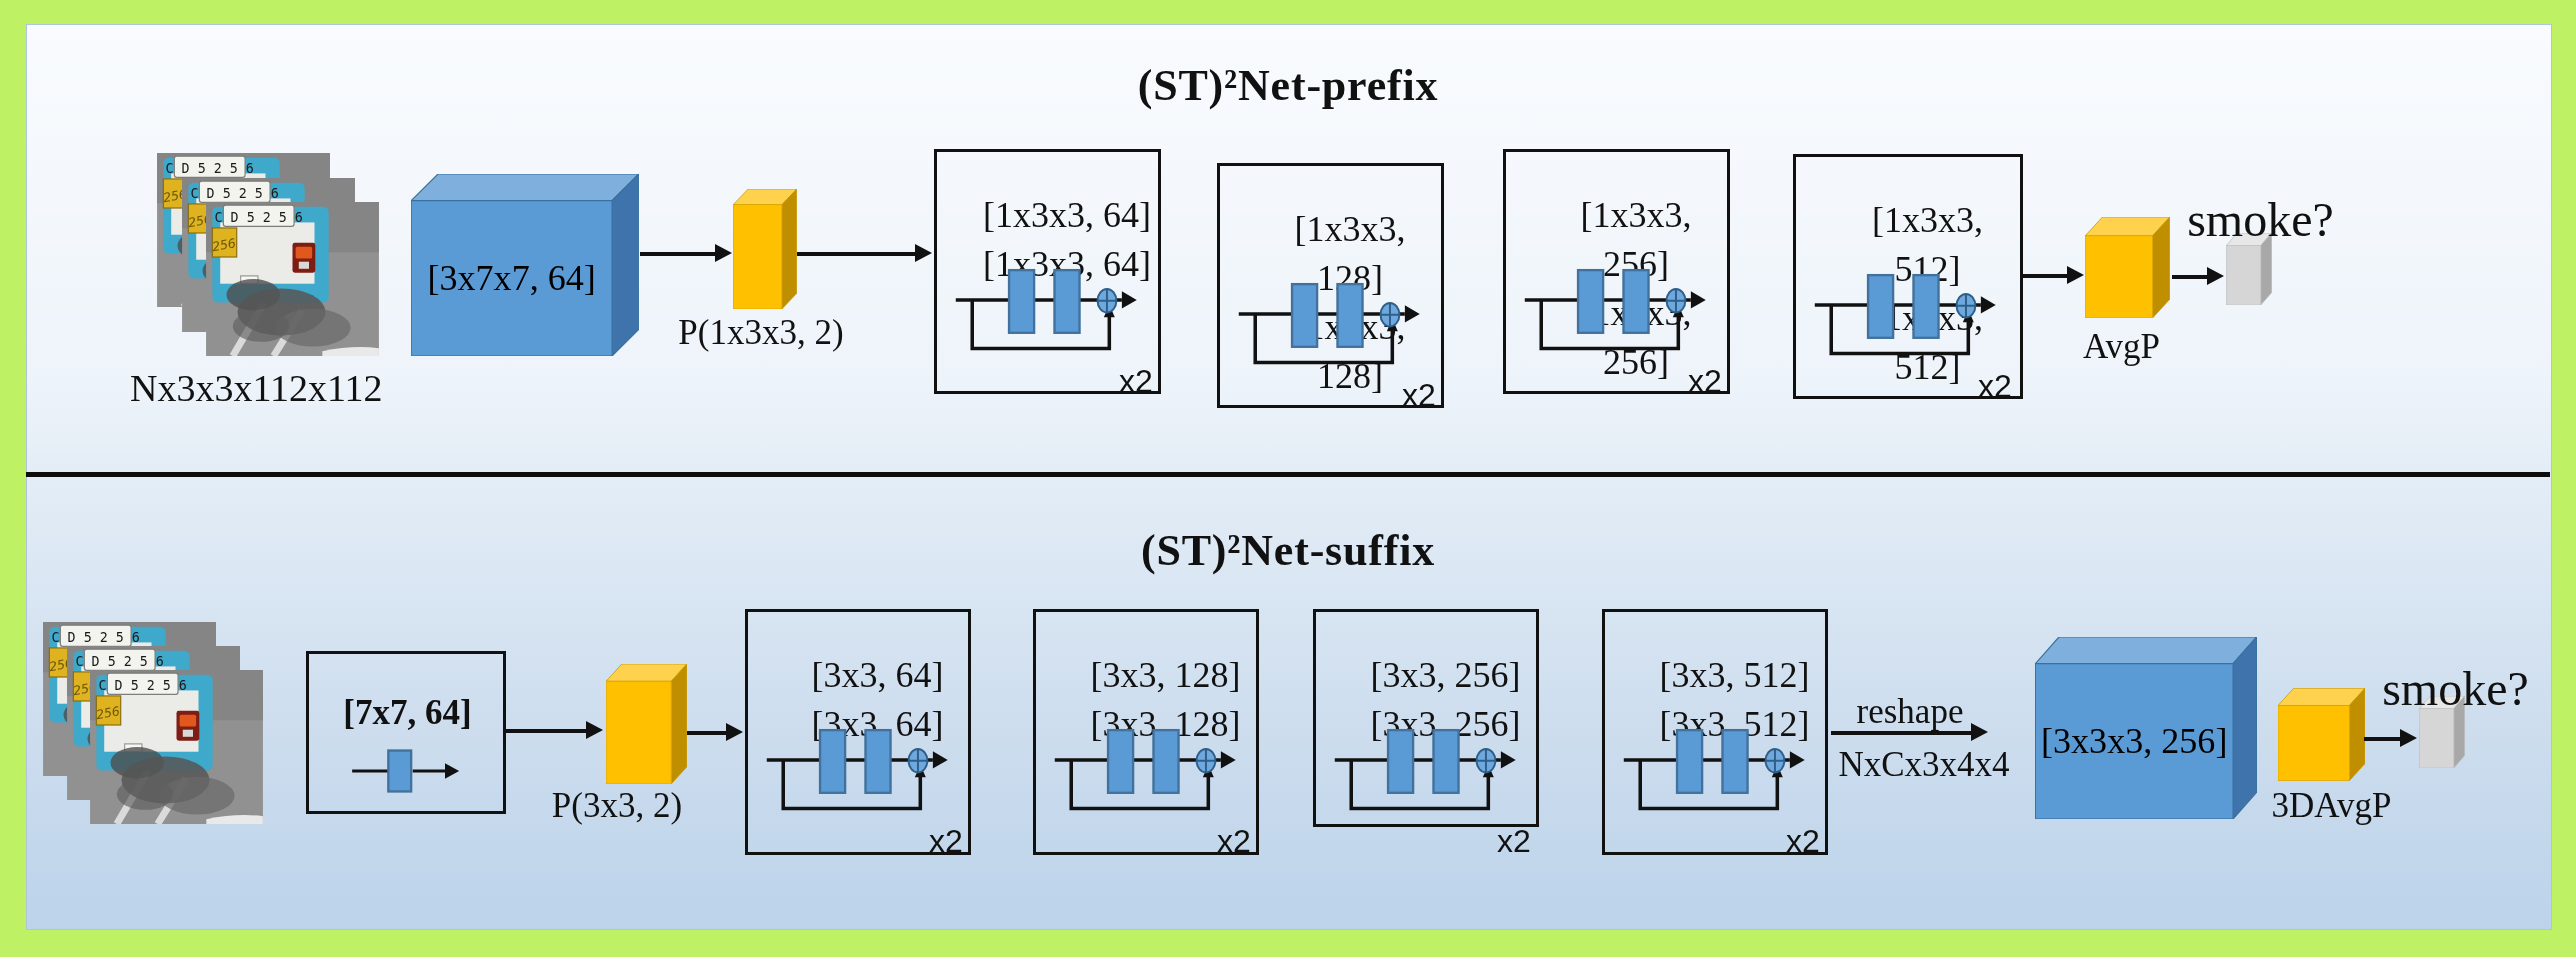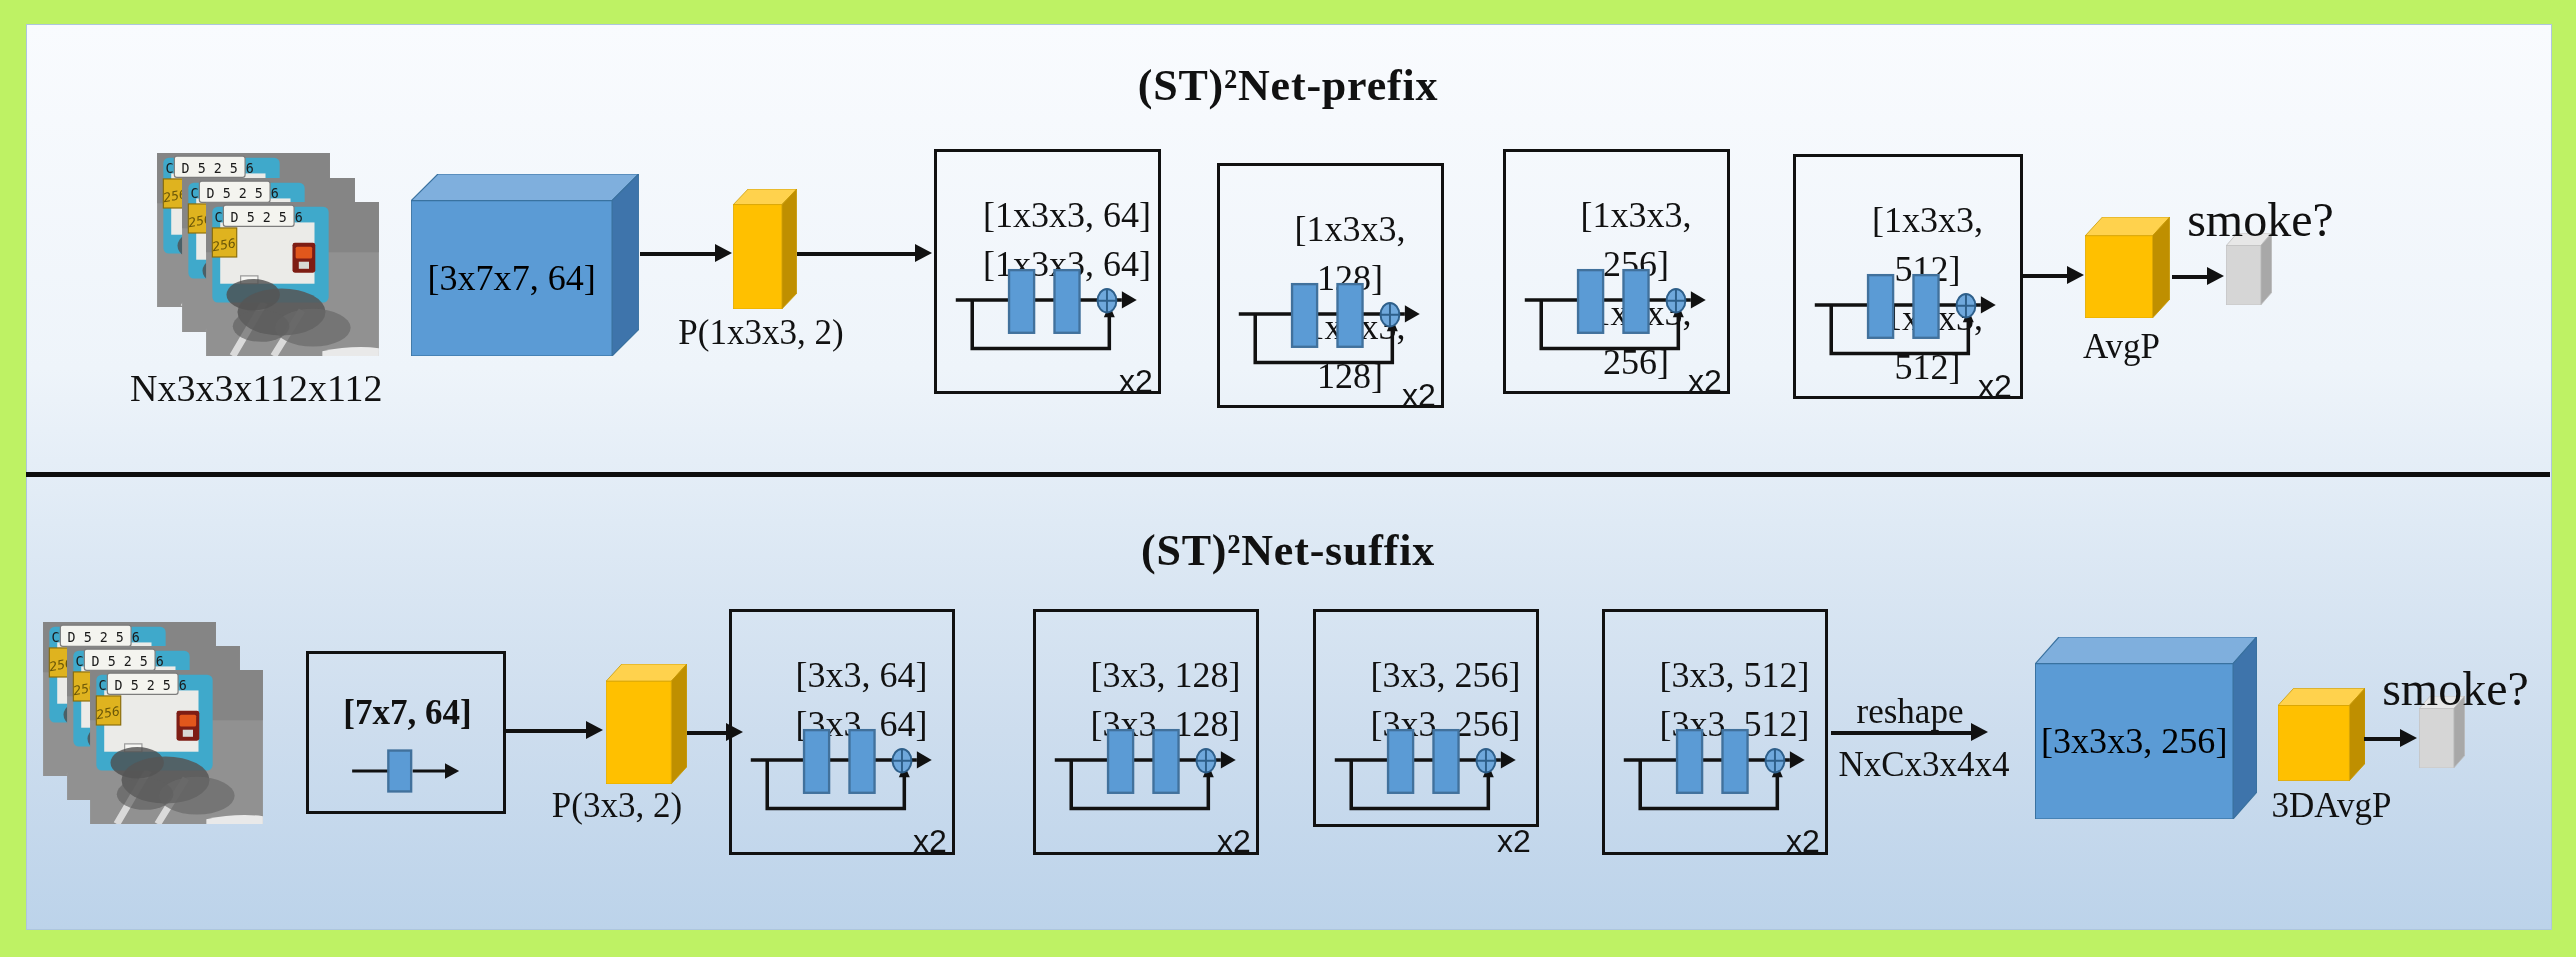--- a/index.html
+++ b/index.html
@@ -225,21 +225,21 @@
     <svg width="81" height="120" viewBox="0 0 103 153">
       <polygon points="0,22 20,0 103,0 83,22" fill="#ffd24d" stroke="#c99a00" stroke-width="1"></polygon>
       <polygon points="83,22 103,0 103,131 83,153" fill="#bf8f00" stroke="#c99a00" stroke-width="1"></polygon>
       <rect x="0" y="22" width="83" height="131" fill="#ffc000" stroke="#d9a400" stroke-width="1"></rect>
     </svg>
   </div>
   <div class="side-label" style="left:515px;top:786px;width:204px">P(3x3, 2)</div>
 
   <div class="arrow" style="left:687px;top:731px;width:39px"></div>
 
-  <div class="block" style="left:729px;top:609px;width:226px;height:246px">
+  <div class="block" style="left:745px;top:609px;width:226px;height:246px">
     <div class="blines">
       <div class="bline">[3x3, 64]</div>
       <div class="bline">[3x3, 64]</div>
     </div>
     <svg class="motif" style="left:14px;top:115px" width="196" height="94" viewBox="0 0 250 120">
       <path d="M27 42 V104 H202 V62" stroke="#111" stroke-width="4.5" fill="none"></path>
       <polygon points="195,64 209,64 202,48" fill="#111"></polygon>
       <path d="M6 42 H218" stroke="#111" stroke-width="4.5"></path>
       <polygon points="218,31 218,53 237,42" fill="#111"></polygon>
       <rect x="74" y="4" width="32" height="80" fill="#5b9bd5" stroke="#41719c" stroke-width="3"></rect>

